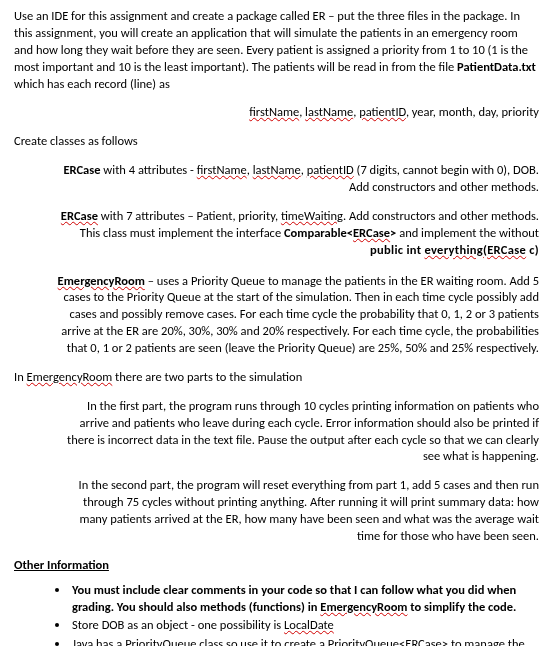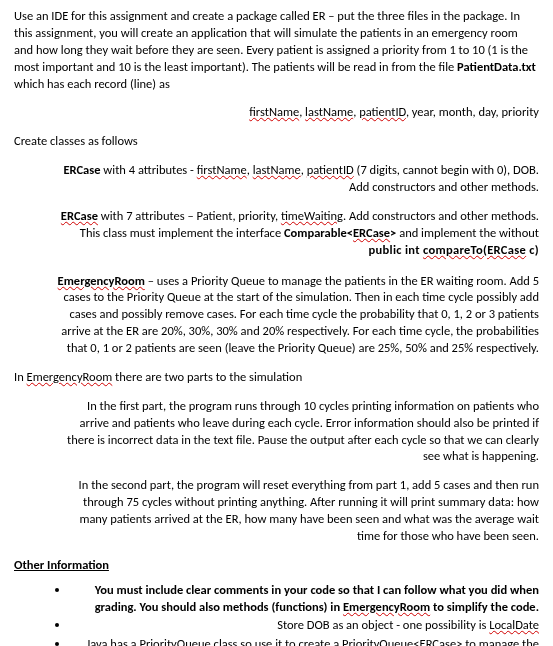--- a/index.html
+++ b/index.html
@@ -22,21 +22,21 @@
     text-decoration: underline wavy #d00000;
     text-decoration-thickness: 1px;
     text-underline-offset: 1px;
   }
   .code-line { font-family: Calibri, Arial, sans-serif; letter-spacing: 0.3px; }
   ul.bullets {
     list-style-type: disc;
     margin: 4px 0 0 0;
     padding-left: 56px;
   }
-  ul.bullets li { margin-bottom: 2px; padding-left: 2px; text-align: right; }
+  ul.bullets li { margin-bottom: 2px; padding-left: 2px; }
   .heading { font-weight: bold; margin-top: 10px; margin-bottom: 8px; text-decoration: underline; }
 </style>
 </head>
 <body>
 
 <p class="para">
   <span>Use an IDE for this assignment and create a package called ER – put the three files in the package. In this assignment, you will create an application that will simulate the patients in an emergency room and how long they wait before they are seen. Every patient is assigned a priority from 1 to 10 (1 is the most important and 10 is the least important). The patients will be read in from the file </span><span class="bold">PatientData.txt</span><span> which has each record (line) as</span>
 </p>
 
 <p class="indent-1 para">
@@ -44,21 +44,21 @@
 </p>
 
 <p class="para">Create classes as follows</p>
 
 <p class="indent-1 para">
   <span class="bold">ERCase</span><span> with 4 attributes - </span><span class="squiggle">firstName</span><span>, </span><span class="squiggle">lastName</span><span>, </span><span class="squiggle">patientID</span><span> (7 digits, cannot begin with 0), DOB. Add constructors and other methods.</span>
 </p>
 
 <p class="indent-1 section-para">
   <span class="bold squiggle">ERCase</span><span> with 7 attributes – Patient, priority, </span><span class="squiggle">timeWaiting</span><span>. Add constructors and other methods. This class must implement the interface </span><span class="bold">Comparable&lt;</span><span class="bold squiggle">ERCase</span><span class="bold">&gt;</span><span> and implement the without</span><br>
-  <span class="code-line"><span class="bold">public int </span><span class="bold squiggle">compareTo(ERCase</span><span class="bold"> c)</span></span>
+  <span class="code-line"><span class="bold">public int </span><span class="bold squiggle">everything(ERCase</span><span class="bold"> c)</span></span>
 </p>
 
 <p class="indent-1 para">
   <span class="bold squiggle">EmergencyRoom</span><span> – uses a Priority Queue to manage the patients in the ER waiting room. Add 5 cases to the Priority Queue at the start of the simulation. Then in each time cycle possibly add cases and possibly remove cases. For each time cycle the probability that 0, 1, 2 or 3 patients arrive at the ER are 20%, 30%, 30% and 20% respectively. For each time cycle, the probabilities that 0, 1 or 2 patients are seen (leave the Priority Queue) are 25%, 50% and 25% respectively.</span>
 </p>
 
 <p class="para">
   <span>In </span><span class="squiggle">EmergencyRoom</span><span> there are two parts to the simulation</span>
 </p>
 

